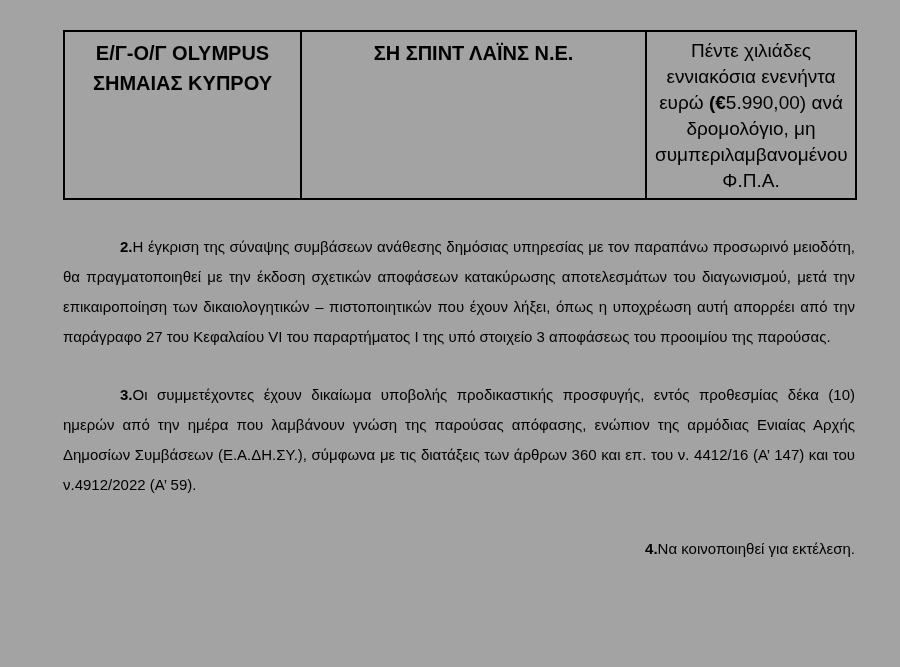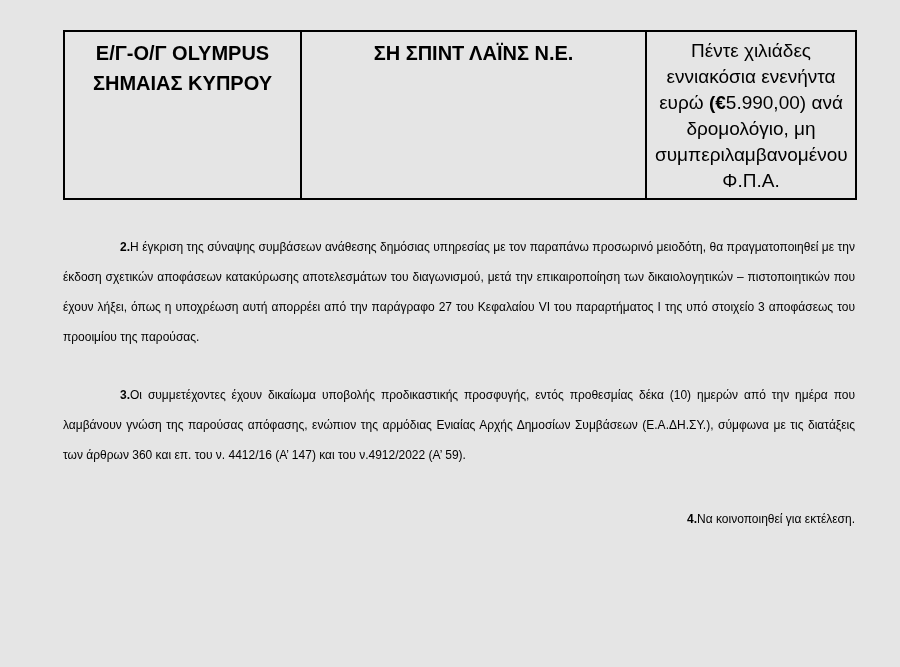--- a/index.html
+++ b/index.html
@@ -6,21 +6,21 @@
     margin: 0;
     padding: 0;
     background: #ffffff;
   }
   .page {
     position: relative;
     width: 900px;
     height: 667px;
     box-sizing: border-box;
     padding: 30px 45px 0 63px;
-    background: #e5e5e5;
+    background: #a3a3a3;
     font-family: "Liberation Sans", "DejaVu Sans", sans-serif;
     color: #000000;
     overflow: hidden;
   }
   table.award-table {
     border-collapse: collapse;
     width: 792px;
     table-layout: fixed;
   }
   table.award-table td {
@@ -30,21 +30,21 @@
     padding: 6px 8px 4px 8px;
     box-sizing: border-box;
     height: 168px;
   }
   td.cell-vessel   { width: 237px; font-weight: bold; font-size: 20px; line-height: 30px; }
   td.cell-company  { width: 345px; font-weight: bold; font-size: 20px; line-height: 30px; margin-top: 36px; }
   td.cell-price    { width: 210px; font-weight: normal; font-size: 19px; line-height: 26px; }
   td.cell-price .bold-frag { font-weight: bold; }
 
   .body-para {
-    font-size: 12px;
+    font-size: 15px;
     line-height: 30px;
     text-align: justify;
     text-indent: 57px;
     margin: 0;
     width: 792px;
   }
   .para-2 { margin-top: 32px; }
   .para-3 { margin-top: 28px; }
   .para-4 { margin-top: 34px; text-align: right; }
   .para-num { font-weight: bold; }

